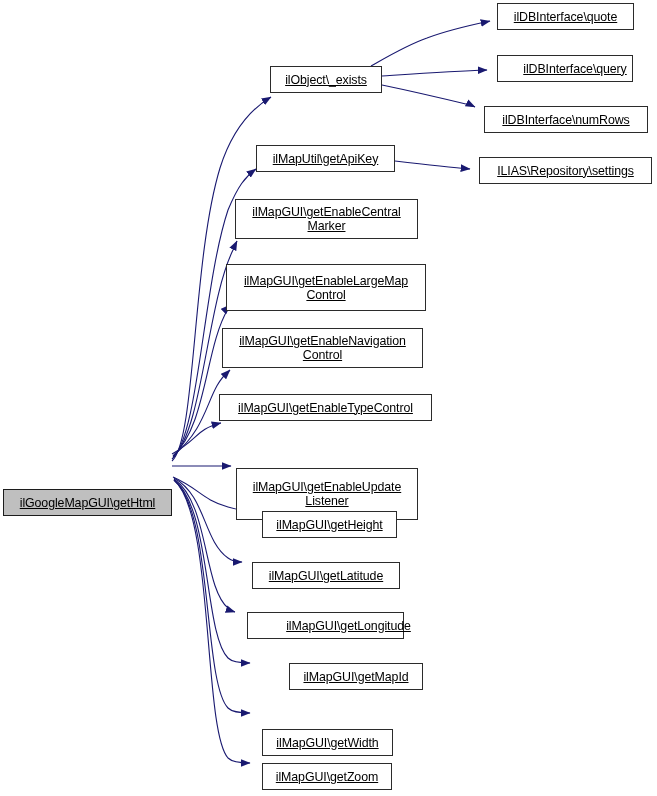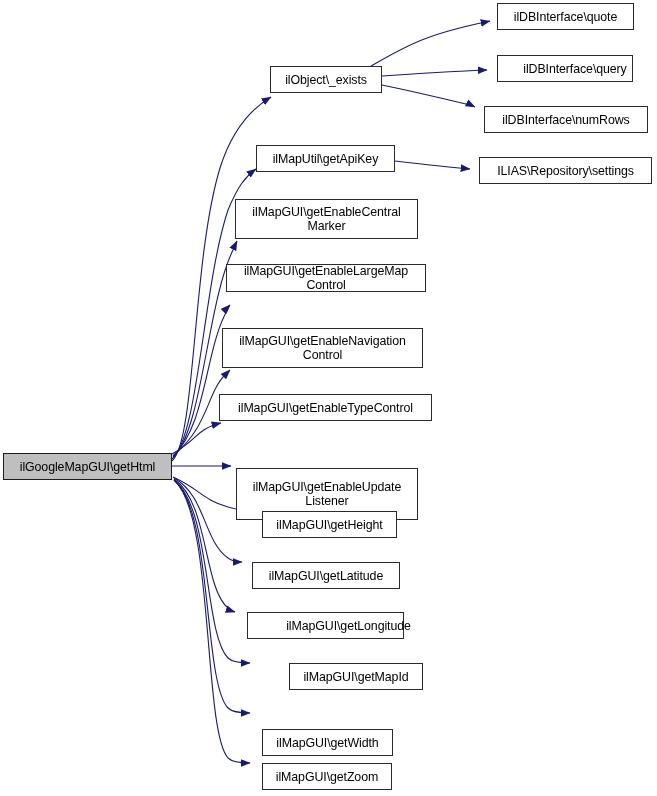--- a/index.html
+++ b/index.html
@@ -34,24 +34,26 @@
     display: flex;
     align-items: center;
     justify-content: center;
     text-align: center;
     font-family: "Liberation Sans", sans-serif;
     font-size: 12.4px;
     line-height: 14px;
     color: #000000;
     white-space: pre-line;
     letter-spacing: -0.1px;
+    text-decoration: underline;
   }
   .node-box.root {
     background: #bfbfbf;
     border: 1px solid #1c1c1c;
+    margin-top: 36px;
   }
   .node-label {
     display: block;
     padding: 0 4px;
   }
 </style>
 </head>
 <body>
 
 <div id="graph-root">
@@ -86,21 +88,21 @@
   <div id="node-layer">
       <div class="node-box root" style="left: 3px; top: 453px; width: 169px; height: 27px;"><span class="node-label">ilGoogleMapGUI\getHtml</span></div>
       <div class="node-box" style="left: 270px; top: 66px; width: 112px; height: 27px;"><span class="node-label">ilObject\_exists</span></div>
       <div class="node-box" style="left: 497px; top: 3px; width: 137px; height: 27px;"><span class="node-label">ilDBInterface\quote</span></div>
       <div class="node-box" style="left: 497px; top: 55px; width: 136px; height: 27px; padding-left: 20px;"><span class="node-label">ilDBInterface\query</span></div>
       <div class="node-box" style="left: 484px; top: 106px; width: 164px; height: 27px;"><span class="node-label">ilDBInterface\numRows</span></div>
       <div class="node-box" style="left: 256px; top: 145px; width: 139px; height: 27px;"><span class="node-label">ilMapUtil\getApiKey</span></div>
       <div class="node-box" style="left: 479px; top: 157px; width: 173px; height: 27px;"><span class="node-label">ILIAS\Repository\settings</span></div>
       <div class="node-box" style="left: 235px; top: 199px; width: 183px; height: 40px;"><span class="node-label">ilMapGUI\getEnableCentral
 Marker</span></div>
-      <div class="node-box" style="left: 226px; top: 264px; width: 200px; height: 28px;"><span class="node-label">ilMapGUI\getEnableLargeMap
+      <div class="node-box" style="left: 226px; top: 264px; width: 200px; height: 47px;"><span class="node-label">ilMapGUI\getEnableLargeMap
 Control</span></div>
       <div class="node-box" style="left: 222px; top: 328px; width: 201px; height: 40px;"><span class="node-label">ilMapGUI\getEnableNavigation
 Control</span></div>
       <div class="node-box" style="left: 219px; top: 394px; width: 213px; height: 27px;"><span class="node-label">ilMapGUI\getEnableTypeControl</span></div>
       <div class="node-box" style="left: 236px; top: 468px; width: 182px; height: 52px;"><span class="node-label">ilMapGUI\getEnableUpdate
 Listener</span></div>
       <div class="node-box" style="left: 262px; top: 511px; width: 135px; height: 27px;"><span class="node-label">ilMapGUI\getHeight</span></div>
       <div class="node-box" style="left: 252px; top: 562px; width: 148px; height: 27px;"><span class="node-label">ilMapGUI\getLatitude</span></div>
       <div class="node-box" style="left: 247px; top: 612px; width: 157px; height: 27px; padding-left: 46px;"><span class="node-label">ilMapGUI\getLongitude</span></div>
       <div class="node-box" style="left: 261px; top: 663px; width: 134px; height: 27px; margin-left: 28px;"><span class="node-label">ilMapGUI\getMapId</span></div>

